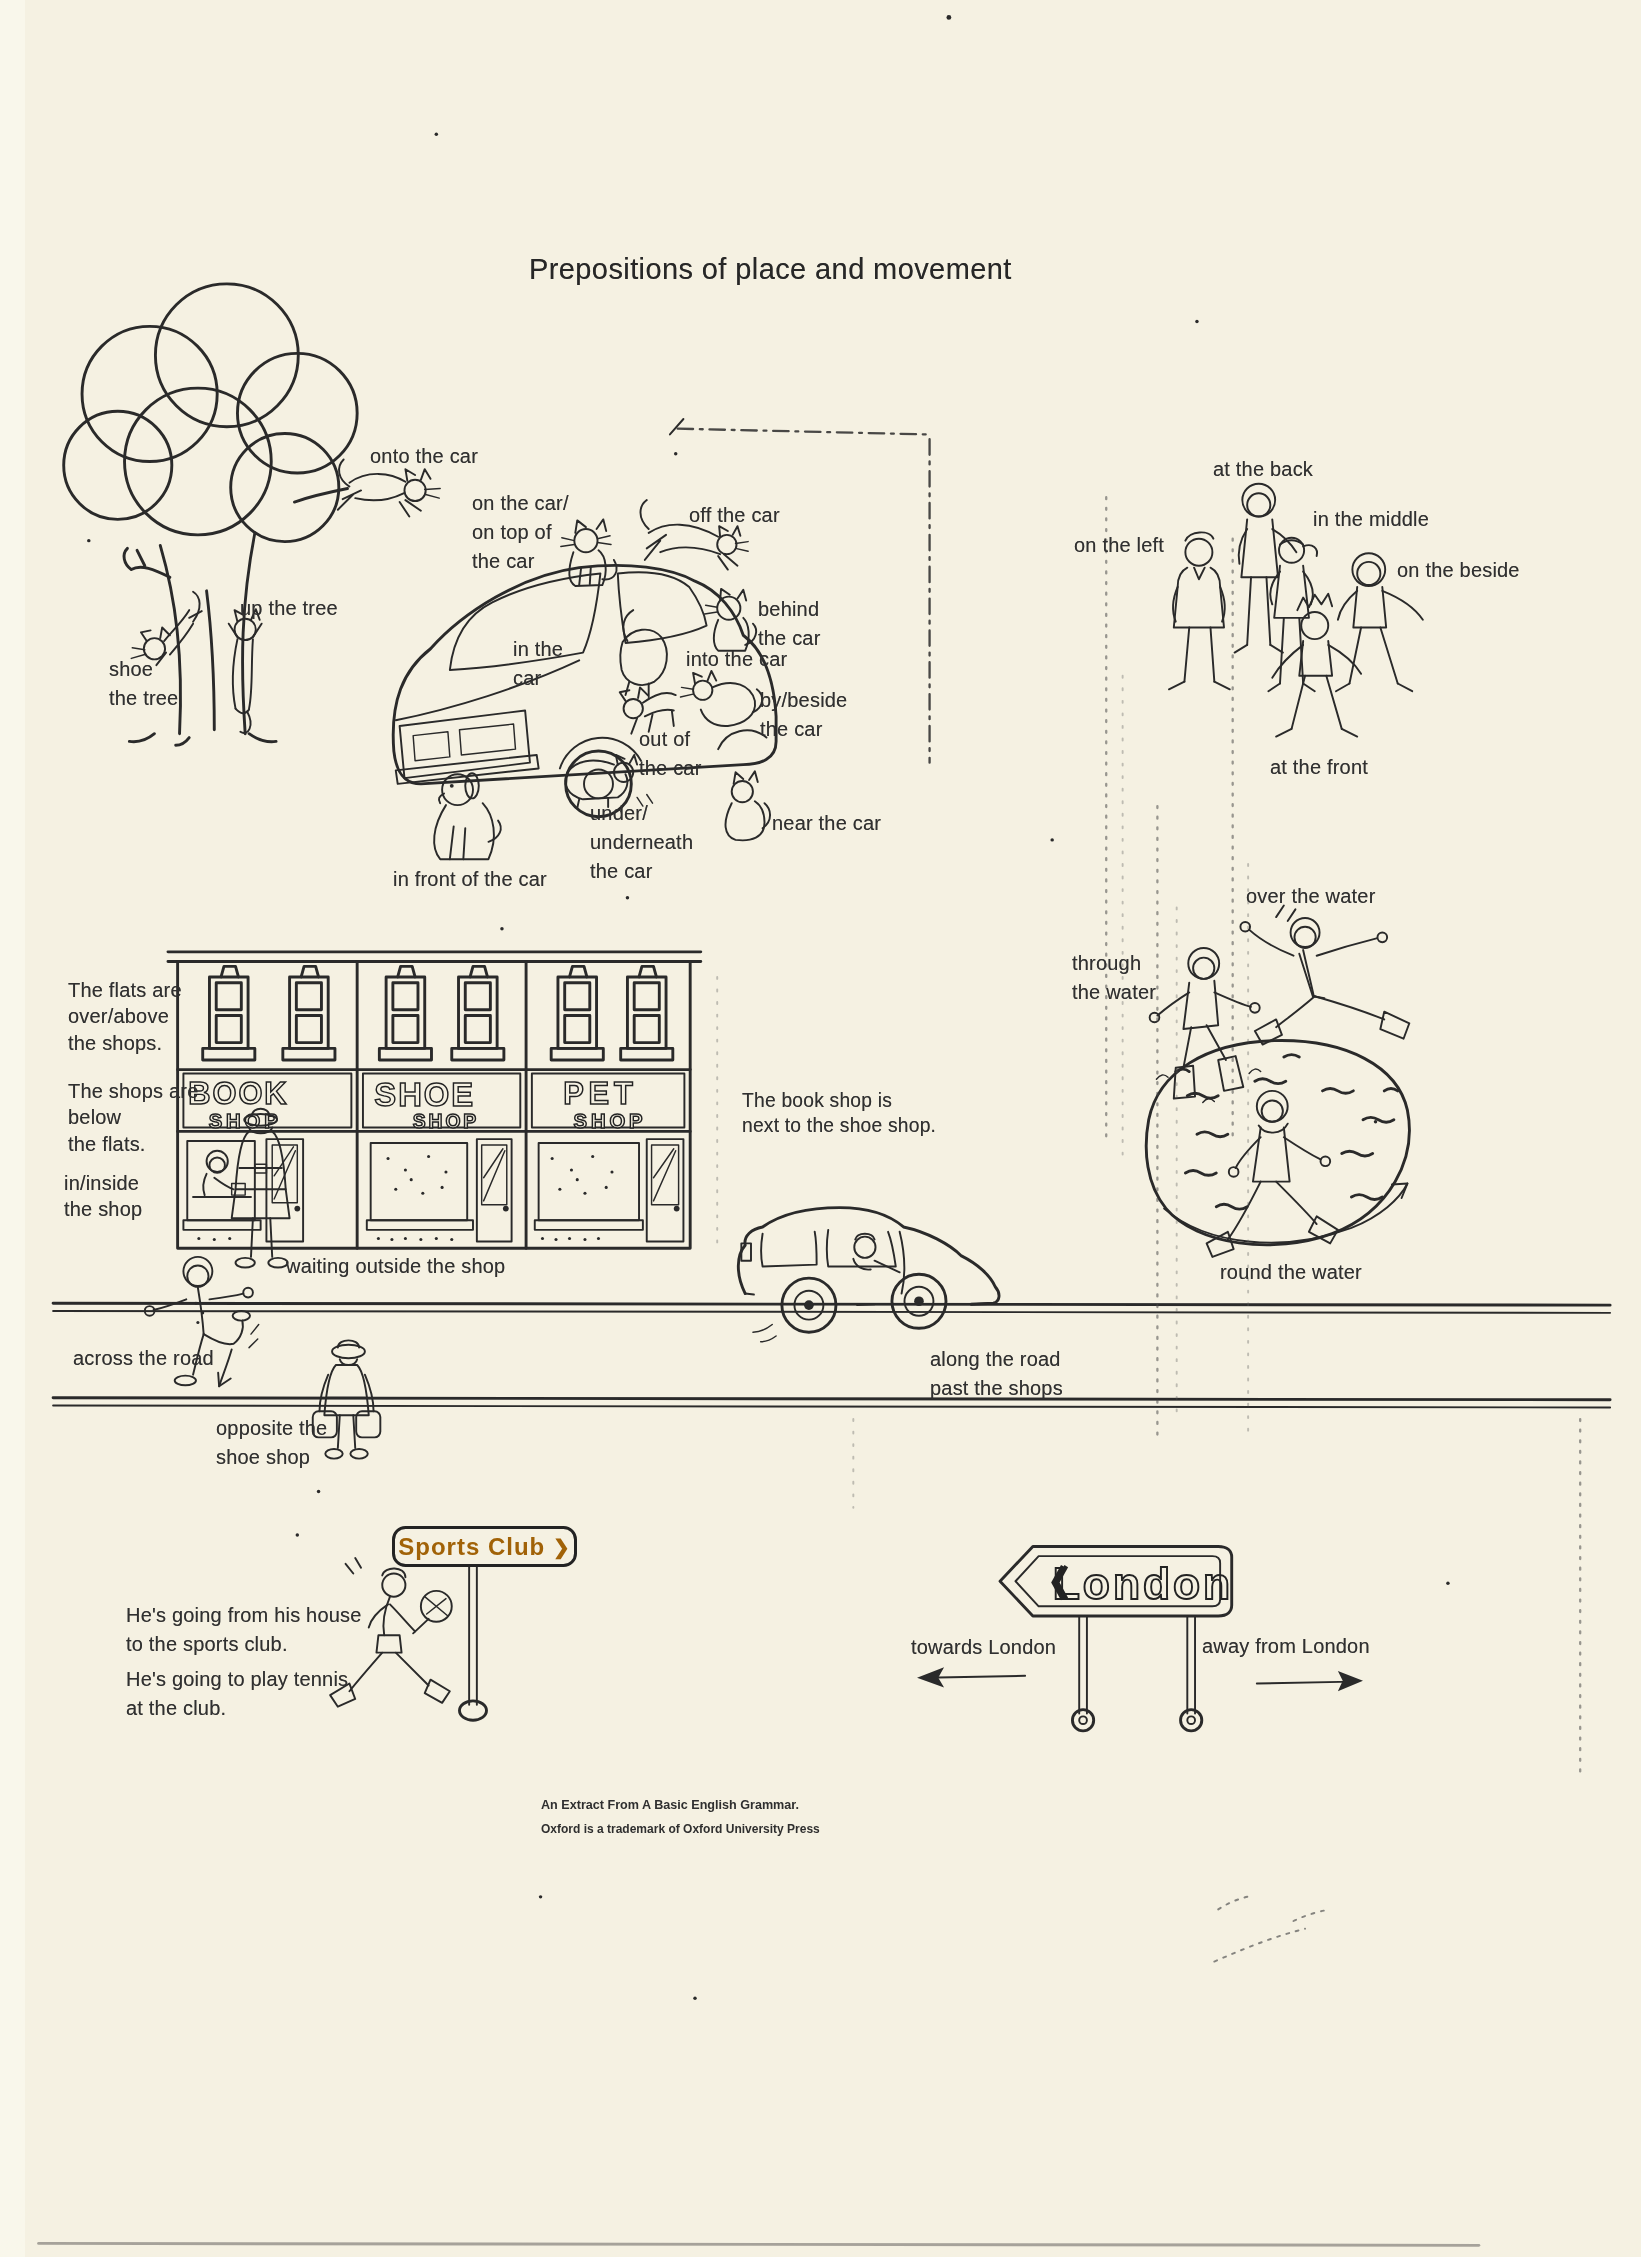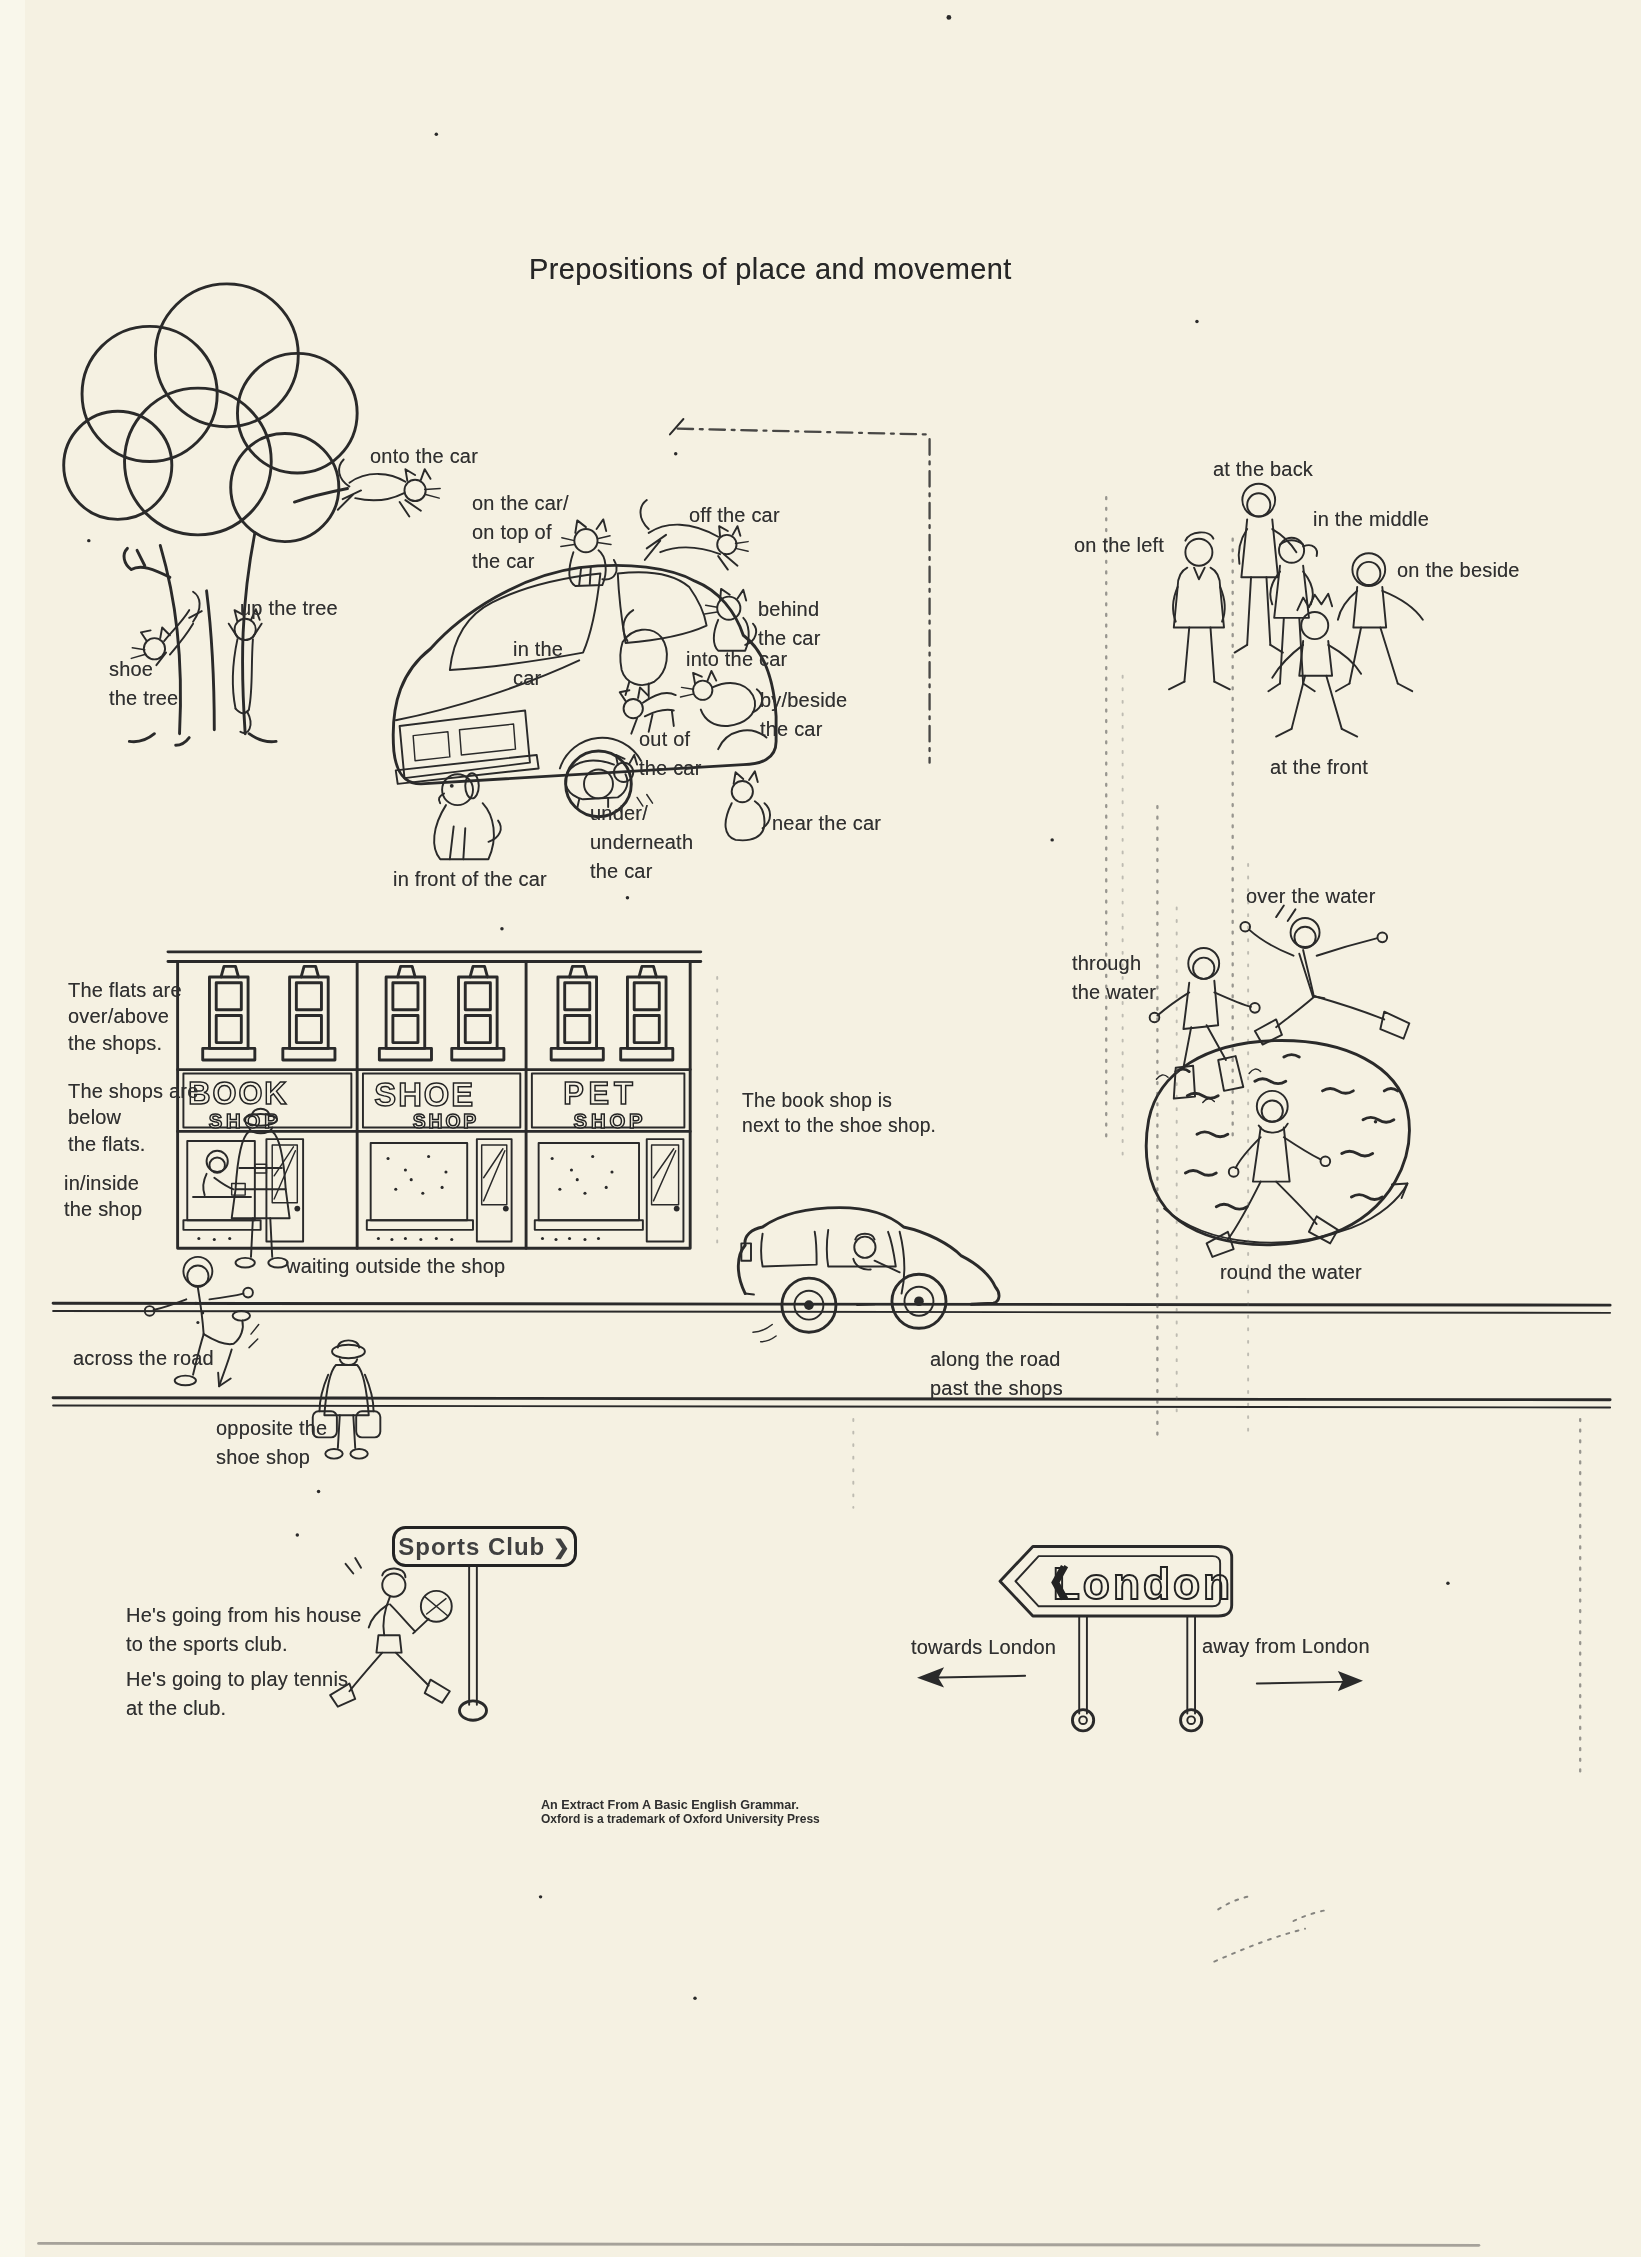--- a/index.html
+++ b/index.html
@@ -14,26 +14,26 @@
     position:absolute;white-space:pre-line;font-size:20px;line-height:1.45;
     color:#303030;letter-spacing:0.2px;text-shadow:0 0 0.6px rgba(40,40,40,.5);
   }
   .sent{font-size:19.3px;line-height:1.28;}
   .para{font-size:20px;line-height:1.32;}
   .footer{
     position:absolute;left:541px;top:1798px;width:502px;text-align:left;
     color:#2f2f2f;font-weight:bold;
   }
   .footer .f1{font-size:12.6px;}
-  .footer .f2{font-size:12px;margin-top:0;}
+  .footer .f2{font-size:12px;margin-top:10px;}
   .sc-sign{
     position:absolute;left:392px;top:1526px;width:185px;height:41px;
     border:3.4px solid #232323;border-radius:13.5px;box-sizing:border-box;
     display:flex;align-items:center;justify-content:center;gap:7.7px;
-    font-size:24px;font-weight:600;color:#404040;letter-spacing:1px;
+    font-size:24px;font-weight:600;color:#a16207;letter-spacing:1px;
   }
   .sc-sign .chev{font-size:20px;font-weight:bold;}
   svg.art{position:absolute;left:0;top:0;}
   svg.art *{stroke:#2a2a2a;stroke-width:3;fill:none;stroke-linecap:round;stroke-linejoin:round;}
   svg.art .thin{stroke-width:2;}
   svg.art .thin15{stroke-width:1.5;}
   svg.art .dot{fill:#2a2a2a;stroke:none;}
   svg.art .noise{stroke:#4a4a4a;stroke-width:2.4;stroke-dasharray:2 9;opacity:.55;}
   svg.art .noise-light{stroke:#5a5a5a;stroke-width:2;stroke-dasharray:2 11;opacity:.35;}
   svg.art .dashdot{stroke-width:2.4;stroke-dasharray:16 7 3 7;opacity:.85;}

